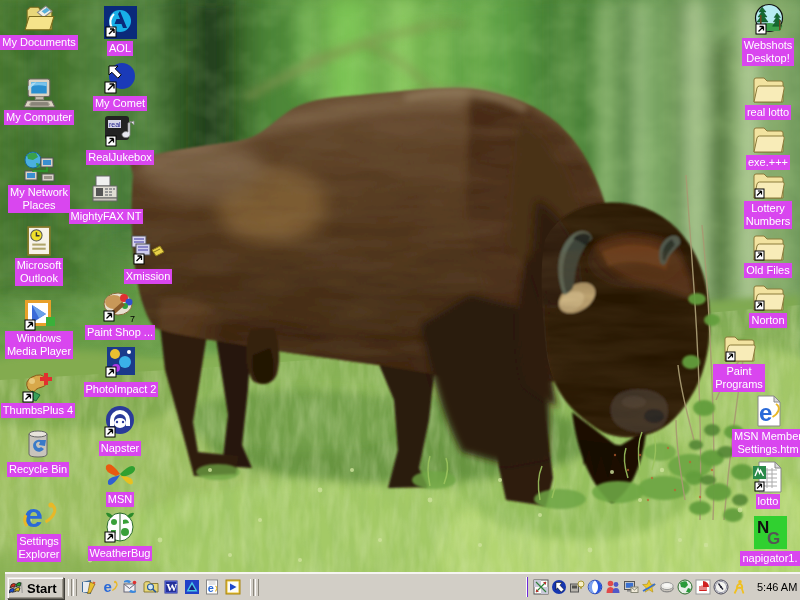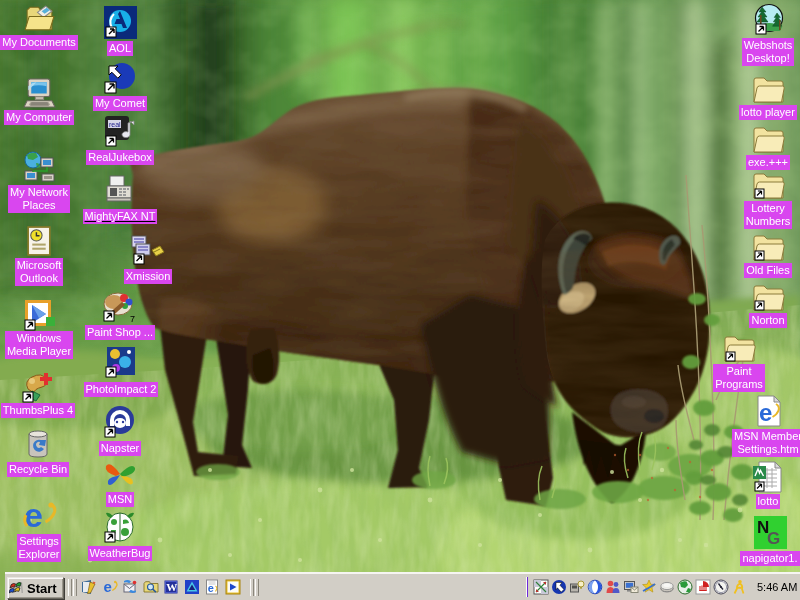--- a/index.html
+++ b/index.html
@@ -401,21 +401,21 @@
 <svg width="37" height="37" viewBox="0 0 37 37">
       <rect x="3" y="3" width="24" height="24" rx="3" fill="#222"></rect>
       <rect x="6" y="7" width="13" height="8" fill="#d8d8e8"></rect>
       <text x="7" y="14" font-size="7" fill="#1a1a8a" font-family="Liberation Sans">real</text>
       <path d="M28 8 v14 a4 3 0 1 1-2-3 v-9 l6-2 v4 z" fill="#e8e8f0" stroke="#888" stroke-width="0.8"></path>
       <rect x="4" y="23" width="10" height="10" fill="#fff" stroke="#000"></rect>
       <path d="M6.5 30.5 l5-5 m0 0 v4 m0-4 h-4" stroke="#000" stroke-width="1.3" fill="none"></path>
     </svg>
 <div class="lbl">RealJukebox</div>
   </div>
-<div class="ic" style="left:96px;top:172px;width:48px;text-decoration:underline;">
+<div class="ic" style="left:82px;top:172px;width:48px;">
 <svg width="37" height="37" viewBox="0 0 37 37">
       <rect x="8" y="4" width="14" height="10" fill="#f0f0f0" stroke="#666"></rect>
       <path d="M5 14 h24 v12 h-24 z" fill="#e0ddd4" stroke="#666"></path>
       <rect x="8" y="16" width="7" height="8" fill="#555"></rect>
       <g fill="#999">
         <rect x="17" y="16" width="3" height="2"></rect>
         <rect x="21" y="16" width="3" height="2"></rect>
         <rect x="25" y="16" width="2" height="2"></rect>
         <rect x="17" y="19" width="3" height="2"></rect>
         <rect x="21" y="19" width="3" height="2"></rect>
@@ -516,21 +516,21 @@
       <path d="M7.5 28.5 l5-5 m0 0 v4 m0-4 h-4" stroke="#000" stroke-width="1.3" fill="none"></path>
     </svg>
 <div class="lbl">Webshots
 Desktop!</div>
   </div>
 <div class="ic" style="left:737px;top:74px;width:62px;">
 <svg width="33" height="31" viewBox="0 0 33 31">
       <path d="M2 28 V6 q0-2 2-2 h8 l3 3 h14 q2 0 2 2 v19z" fill="#f2e3a0" stroke="#8a7a3a"></path>
       <path d="M2 28 l3-14 q0.5-2 2.5-2 h23 q2 0 1.7 2 l-2.7 14z" fill="#f8ecb8" stroke="#8a7a3a"></path>
     </svg>
-<div class="lbl">lotto player</div>
+<div class="lbl">real lotto</div>
   </div>
 <div class="ic" style="left:737px;top:124px;width:62px;">
 <svg width="33" height="31" viewBox="0 0 33 31">
       <path d="M2 28 V6 q0-2 2-2 h8 l3 3 h14 q2 0 2 2 v19z" fill="#f2e3a0" stroke="#8a7a3a"></path>
       <path d="M2 28 l3-14 q0.5-2 2.5-2 h23 q2 0 1.7 2 l-2.7 14z" fill="#f8ecb8" stroke="#8a7a3a"></path>
     </svg>
 <div class="lbl">exe.+++</div>
   </div>
 <div class="ic" style="left:737px;top:170px;width:62px;">
 <svg width="33" height="31" viewBox="0 0 33 31">

